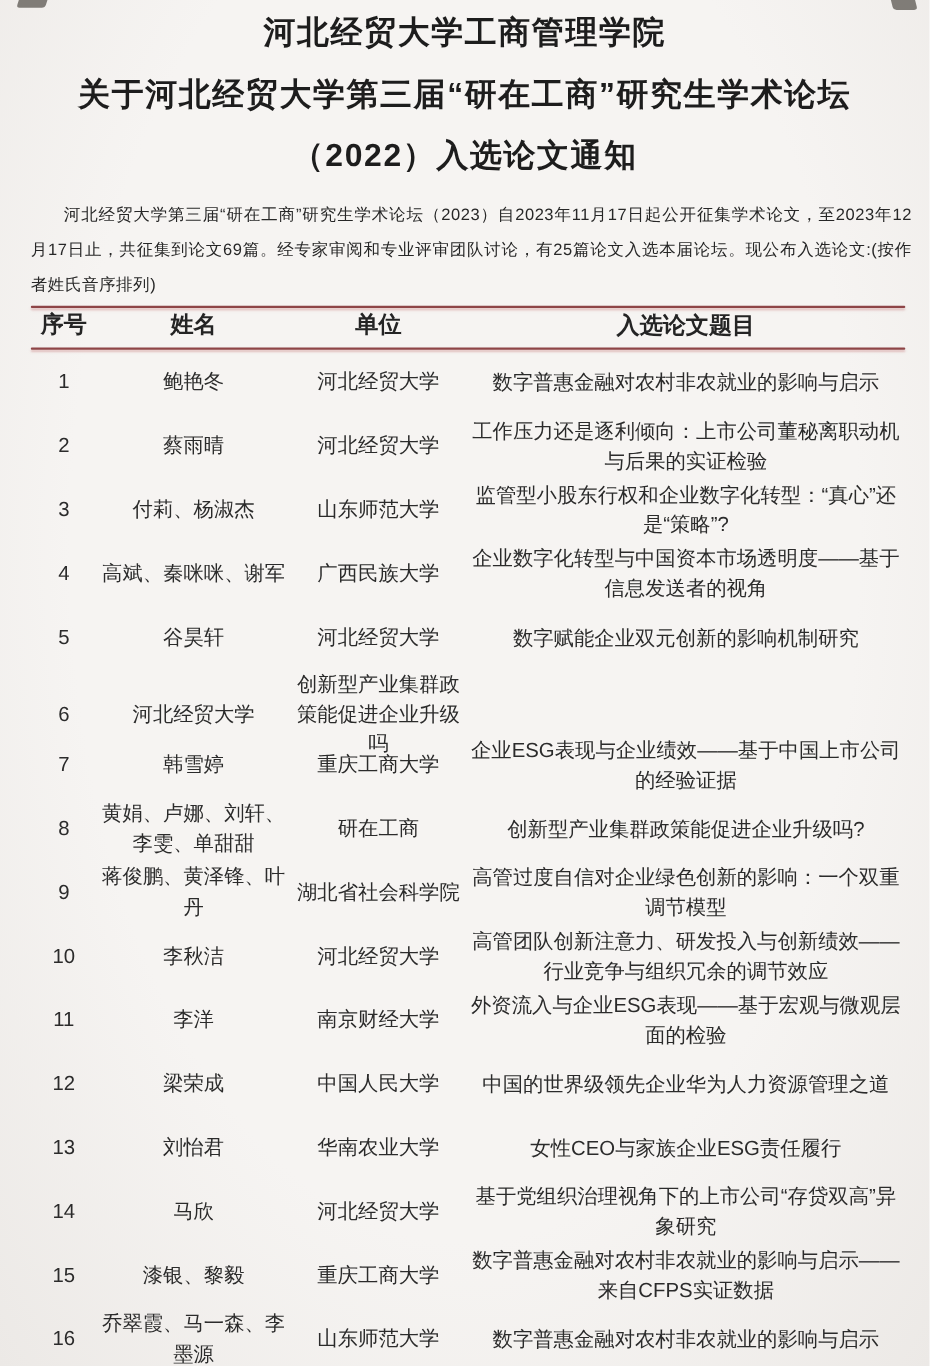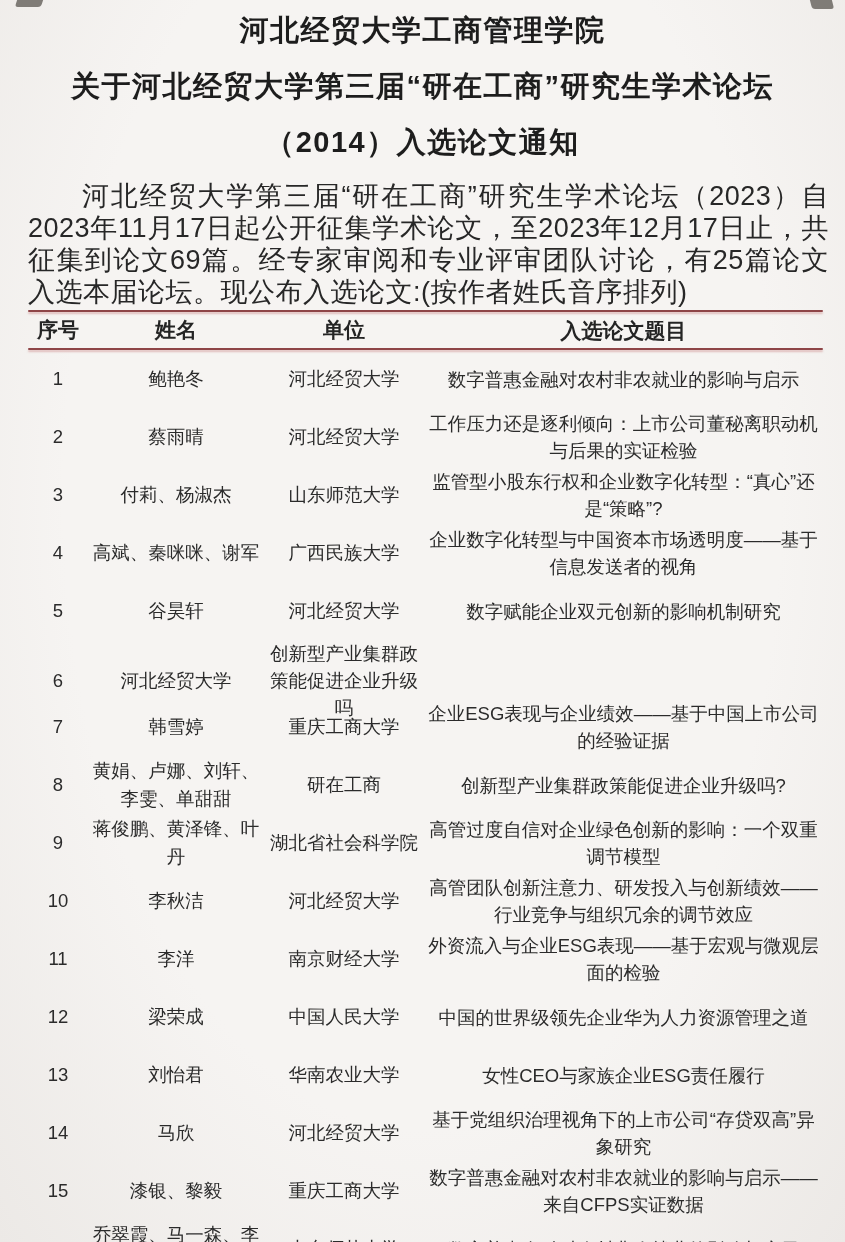--- a/index.html
+++ b/index.html
@@ -16,44 +16,44 @@
   .artifact.tl { left:16px; top:0; width:26px; height:7px; transform:skewX(-18deg); border-radius:0 0 3px 3px; }
   .artifact.tr { right:12px; top:0; width:22px; height:9px; transform:skewX(14deg); border-radius:0 0 3px 3px; }
 
   .titles { padding-top:12px; }
   .title-line {
     text-align:center; font-weight:700; font-size:29px; line-height:36px;
     letter-spacing:1.5px; margin-bottom:20px; color:#1d1d1d;
   }
 
   .intro {
-    margin:16px 16px 0 28px; font-size:27px; line-height:32px;
+    margin:16px 16px 0 28px; font-size:15px; line-height:32px;
     text-align:justify; text-indent:2em; color:#272727; letter-spacing:.5px;
   }
 
   .table { margin:2px 22px 0 28px; }
   .rule { height:2px; background:var(--rule); box-shadow:0 2px 2px rgba(205,140,140,.55); border-radius:1px; }
   .thead, .trow { display:grid; grid-template-columns:60px 176px 160px 1fr; align-items:center; }
-  .thead { height:36px; font-weight:700; font-size:21px; }
+  .thead { height:36px; font-weight:700; font-size:21px;font-family:Liberation Mono, monospace; }
   .trow { height:58px; font-size:18.5px; }
   .cell { text-align:center; line-height:28px; padding:0 2px; }
   .cell-title { line-height:27px; }
   .tbody .cell { color:#2b2b2b; }
 </style>
 </head>
 <body>
 
 <div class="page">
   <div class="artifact tl"></div>
   <div class="artifact tr"></div>
 
   <div class="titles">
     <div class="title-line">河北经贸大学工商管理学院</div>
     <div class="title-line">关于河北经贸大学第三届“研在工商”研究生学术论坛</div>
-    <div class="title-line">（2014）入选论文通知</div>
+    <div class="title-line">（2022）入选论文通知</div>
   </div>
 
   <p class="intro">河北经贸大学第三届“研在工商”研究生学术论坛（2023）自2023年11月17日起公开征集学术论文，至2023年12月17日止，共征集到论文69篇。经专家审阅和专业评审团队讨论，有25篇论文入选本届论坛。现公布入选论文:(按作者姓氏音序排列)</p>
 
   <div class="table">
     <div class="rule"></div>
     <div class="thead">
       <div class="cell cell-no">序号</div>
       <div class="cell cell-name">姓名</div>
       <div class="cell cell-org">单位</div>

